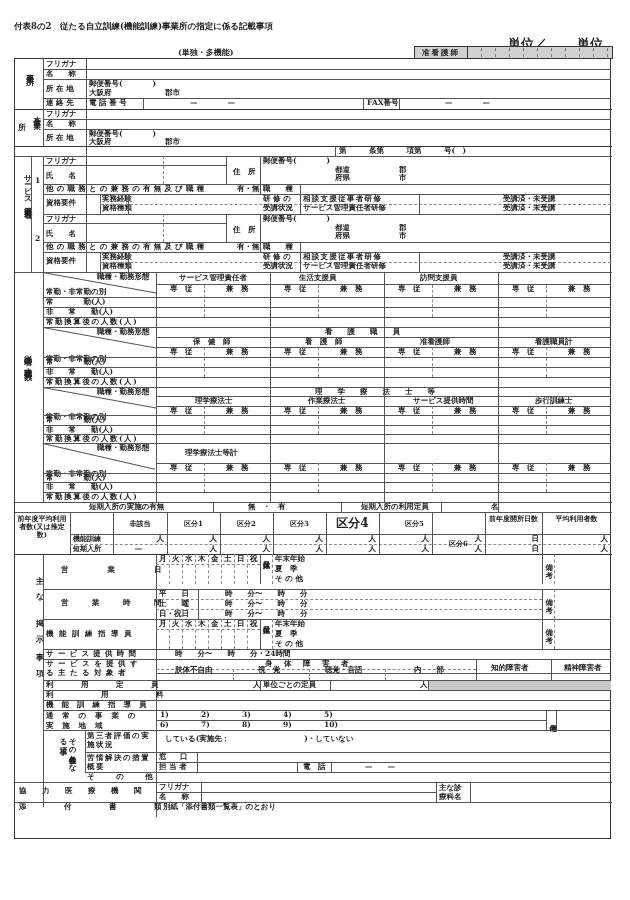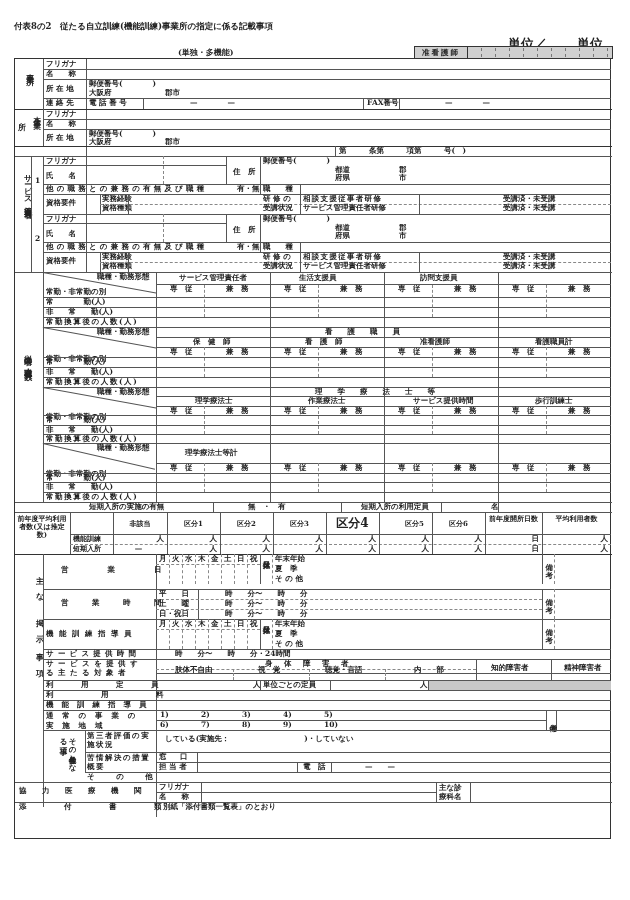--- a/index.html
+++ b/index.html
@@ -469,21 +469,21 @@
     <div class="t" style="left:205px;top:486px;width:50px;text-align:right">人</div>
     <div class="t" style="left:258px;top:460px;width:53px;text-align:center;white-space:normal;font-size:7px;line-height:9px">区分3</div>
     <div class="t" style="left:258px;top:476px;width:50px;text-align:right">人</div>
     <div class="t" style="left:258px;top:486px;width:50px;text-align:right">人</div>
     <div class="t" style="left:311px;top:460px;width:53px;text-align:center;white-space:normal;font-size:12px;line-height:9px">区分4</div>
     <div class="t" style="left:311px;top:476px;width:50px;text-align:right">人</div>
     <div class="t" style="left:311px;top:486px;width:50px;text-align:right">人</div>
     <div class="t" style="left:373px;top:460px;width:53px;text-align:center;white-space:normal;font-size:7px;line-height:9px">区分5</div>
     <div class="t" style="left:364px;top:476px;width:50px;text-align:right">人</div>
     <div class="t" style="left:364px;top:486px;width:50px;text-align:right">人</div>
-    <div class="t" style="left:417px;top:460px;width:53px;text-align:center;white-space:normal;font-size:7px;line-height:9px">区分6</div>
+    <div class="t" style="left:417px;top:480px;width:53px;text-align:center;white-space:normal;font-size:7px;line-height:9px">区分6</div>
     <div class="t" style="left:417px;top:476px;width:50px;text-align:right">人</div>
     <div class="t" style="left:417px;top:486px;width:50px;text-align:right">人</div>
     <div class="t" style="left:470px;top:455px;width:57px;text-align:center;white-space:normal;font-size:7px;line-height:9px">前年度開所日数</div>
     <div class="t" style="left:470px;top:476px;width:54px;text-align:right">日</div>
     <div class="t" style="left:470px;top:486px;width:54px;text-align:right">日</div>
     <div class="t" style="left:527px;top:455px;width:69px;text-align:center;white-space:normal;font-size:7px;line-height:9px">平均利用者数</div>
     <div class="t" style="left:527px;top:476px;width:66px;text-align:right">人</div>
     <div class="t" style="left:527px;top:486px;width:66px;text-align:right">人</div>
     <div class="t" style="left:144px;top:496px">月</div>
     <div class="abs" style="left:142px;top:506px;width:11px;height:18px"></div>

